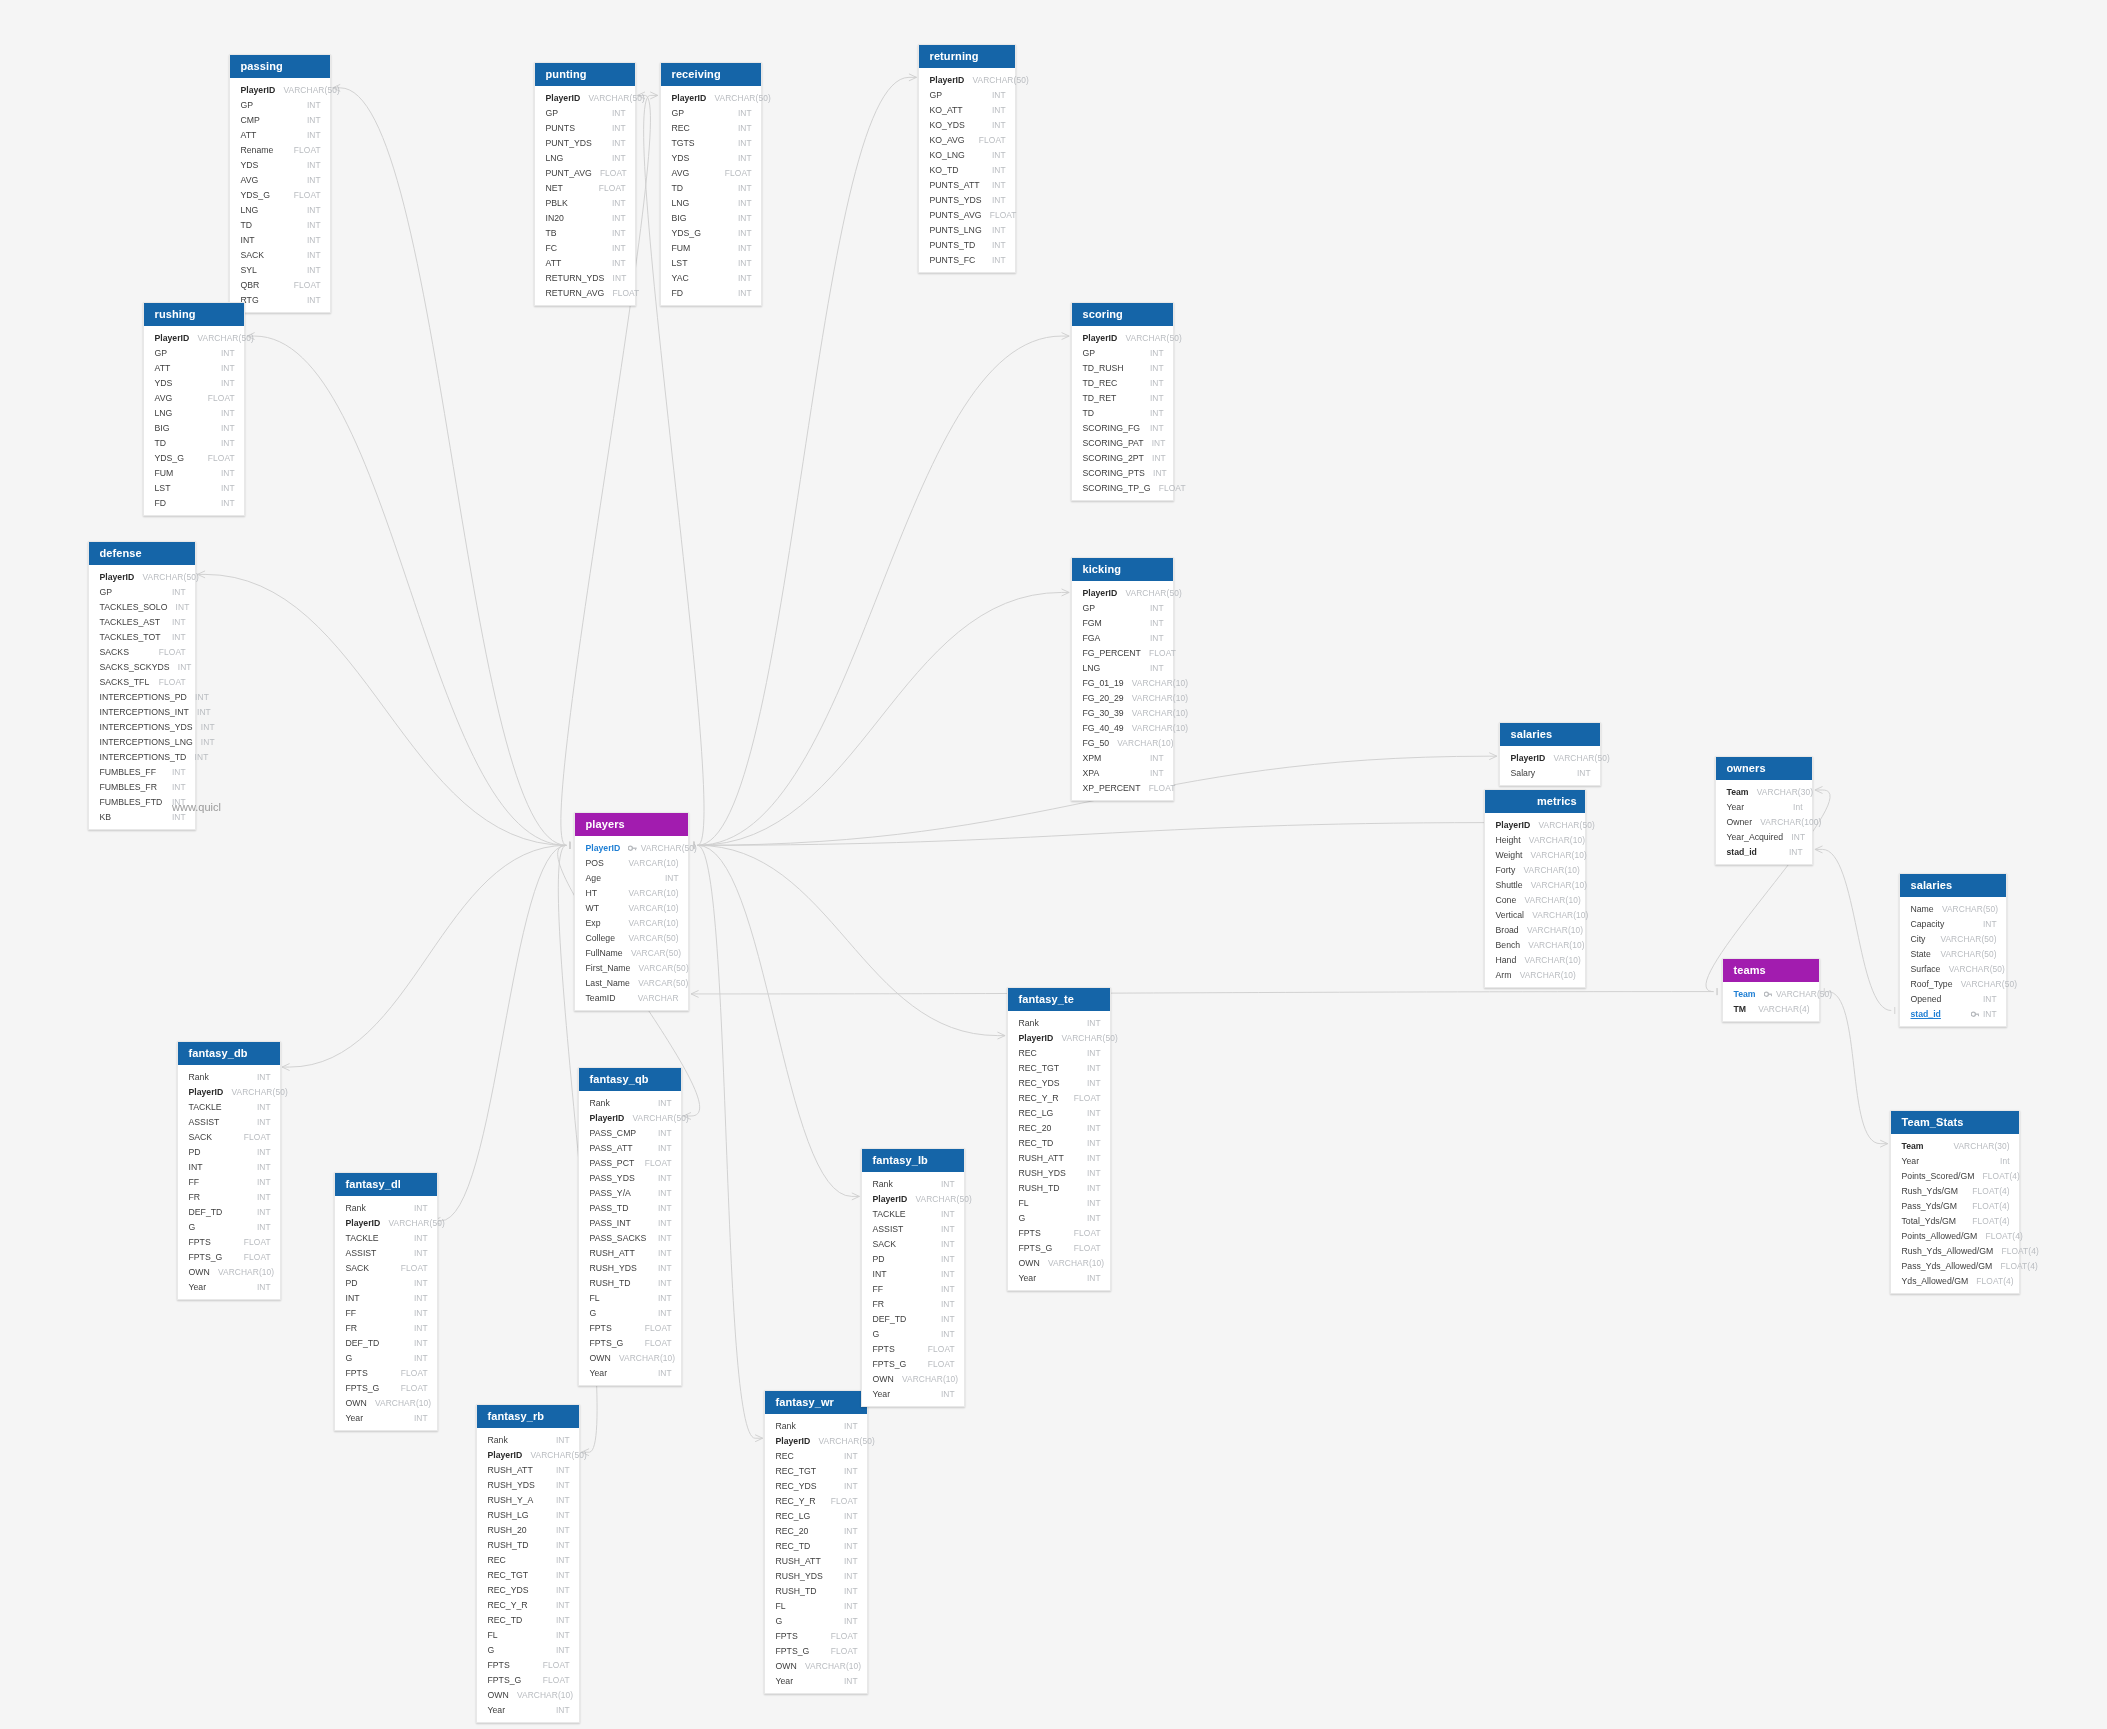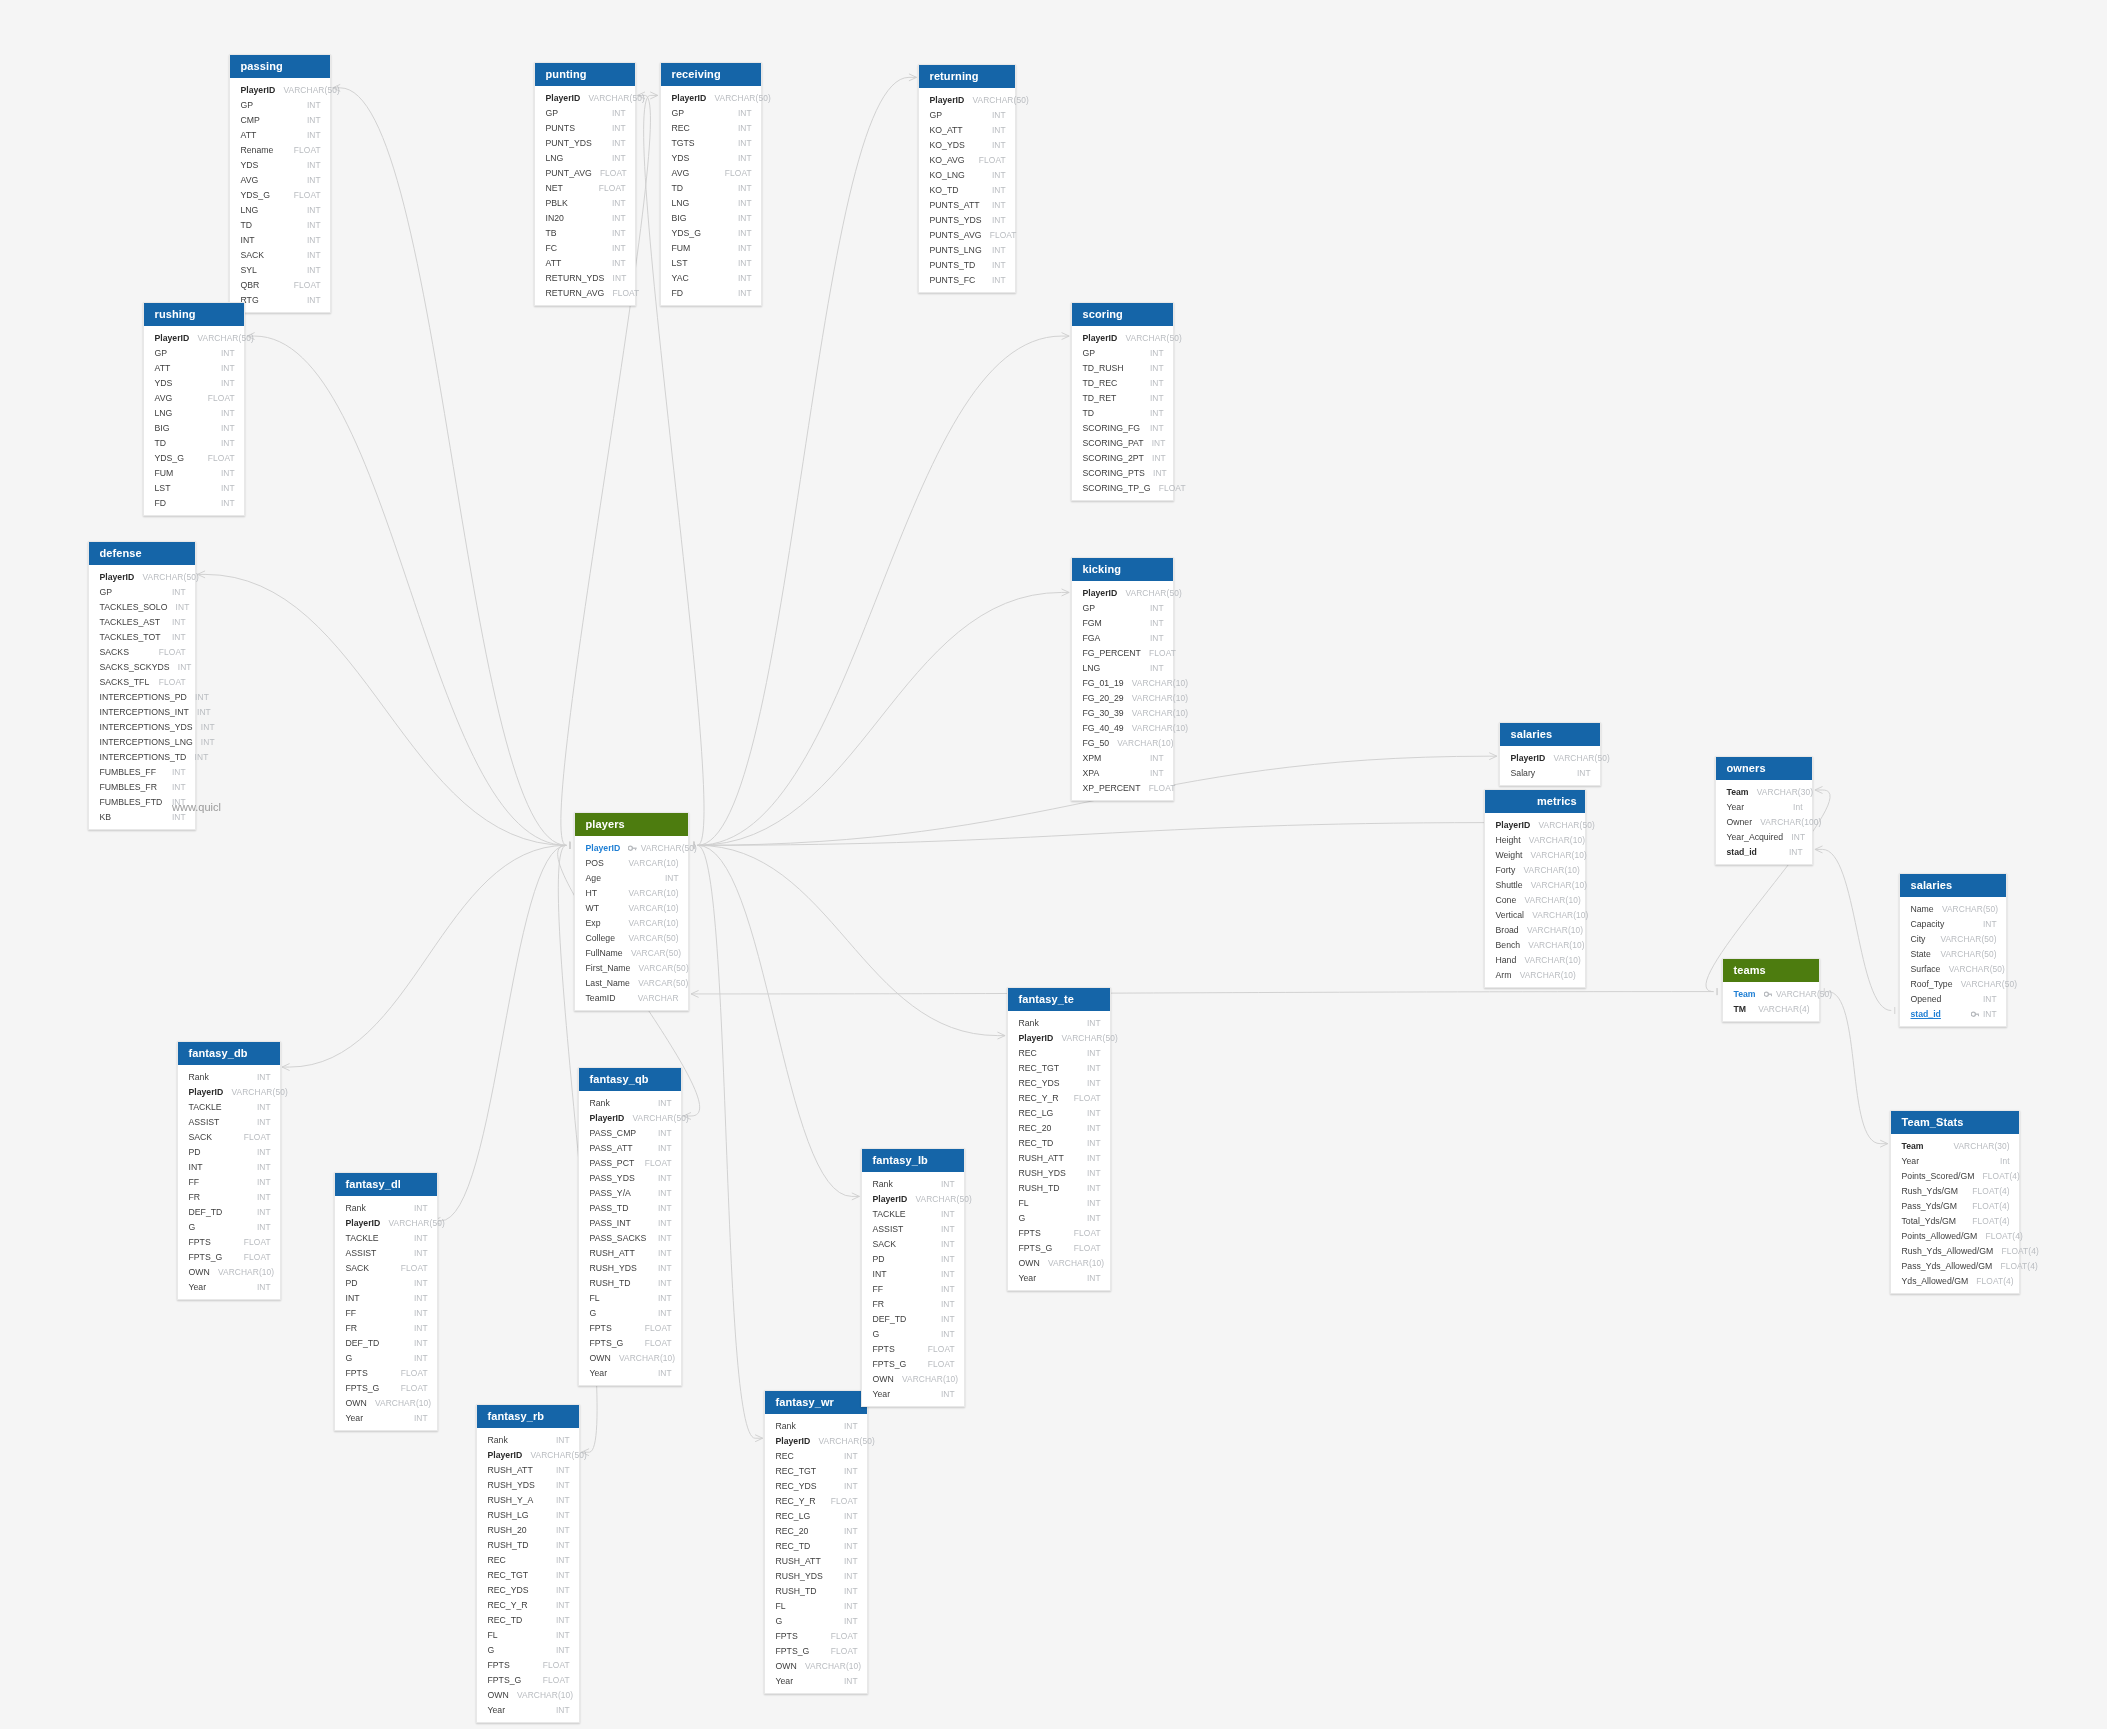--- a/index.html
+++ b/index.html
@@ -31,21 +31,21 @@
   .table-header {
     background: #1565a8;
     color: #ffffff;
     font-size: 11px;
     font-weight: bold;
     padding: 5.8px 8.2px 6.4px 10.5px;
     letter-spacing: 0.1px;
     line-height: 1;
   }
   .table-card.selected > .table-header {
-    background: #4d7c0f;
+    background: #a21caf;
   }
   .table-body {
     padding: 4.1px 0 5.2px 0;
   }
   .col-row {
     display: flex;
     align-items: center;
     padding: 0.6px 9.3px 0.6px 10.5px;
     height: 15px;
     white-space: nowrap;
@@ -415,21 +415,21 @@
             <span class="col-spacer"></span>
             <span class="col-type">INT</span>
           </div>
           <div class="col-row">
             <span class="col-name">FD</span>
             <span class="col-spacer"></span>
             <span class="col-type">INT</span>
           </div>
         </div>
       </div>
-      <div class="table-card" style="left: 918px; top: 44px; width: 98px; margin-top: 20px;">
+      <div class="table-card" style="left: 918px; top: 44px; width: 98px;">
         <div class="table-header">returning</div>
         <div class="table-body">
           <div class="col-row fk">
             <span class="col-name">PlayerID</span>
             <span class="col-spacer"></span>
             <span class="col-type">VARCHAR(50)</span>
           </div>
           <div class="col-row">
             <span class="col-name">GP</span>
             <span class="col-spacer"></span>

